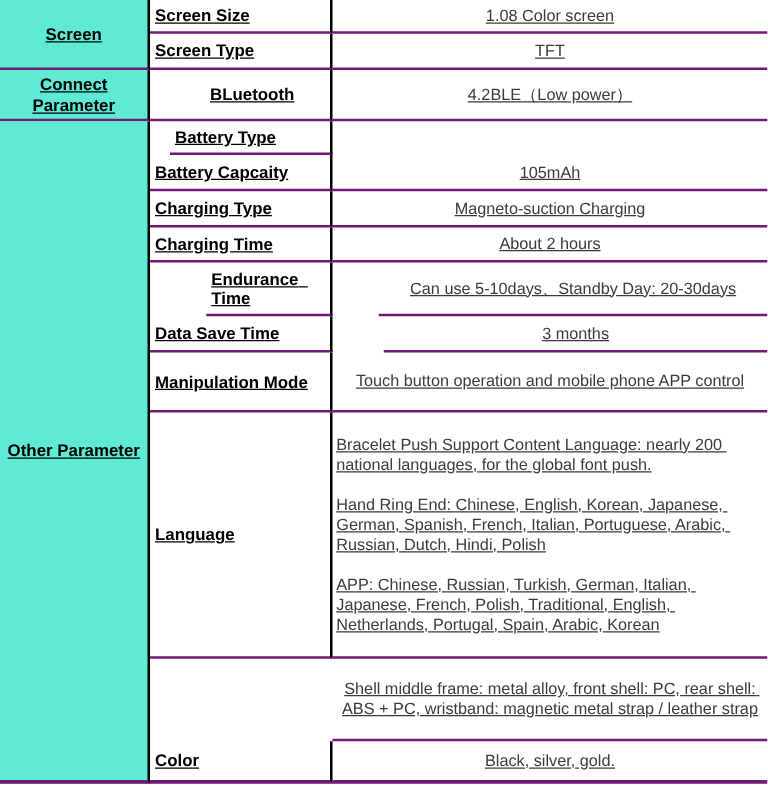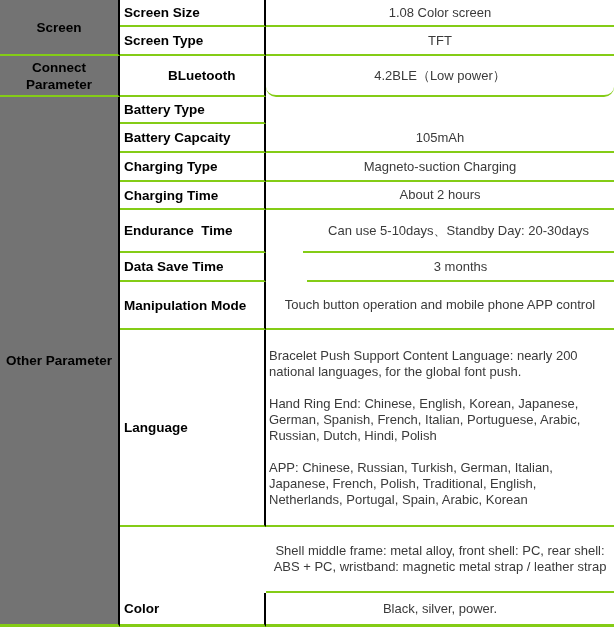--- a/index.html
+++ b/index.html
@@ -10,30 +10,31 @@
     overflow: hidden;
   }
   .spec-table {
     display: grid;
     width: 614px;
     grid-template-columns: 120px 146px 348px;
     grid-template-rows: 27px 29px 41px 27px 29px 29px 28px 43px 29px 48px 197px 66px 34px;
     background: #ffffff;
   }
   .cell {
-    border-bottom: 2px solid #84cc16;
+    border-bottom: 2px solid #701a75;
     display: flex;
     align-items: center;
     white-space: pre-wrap;
     overflow: hidden;
+    text-decoration: underline;
   }
   .section {
     grid-column: 1;
     border-right: 2px solid #000000;
-    background: #737373;
+    background: #5eead4;
     justify-content: center;
     text-align: center;
     font-weight: bold;
     font-size: 13.5px;
     line-height: 17px;
     color: #000000;
   }
   .param {
     grid-column: 2;
     border-right: 2px solid #000000;
@@ -68,47 +69,47 @@
 Parameter</div>
   <div class="cell section last" style="grid-row: 4 / span 10;">Other Parameter</div>
 
   <div class="cell param" style="grid-row: 1;">Screen Size</div>
   <div class="cell value" style="grid-row: 1;">1.08 Color screen</div>
 
   <div class="cell param" style="grid-row: 2;">Screen Type</div>
   <div class="cell value" style="grid-row: 2;">TFT</div>
 
   <div class="cell param" style="grid-row: 3; padding-left: 48px;">BLuetooth</div>
-  <div class="cell value" style="grid-row: 3; border-radius: 10px;">4.2BLE（Low power）</div>
+  <div class="cell value" style="grid-row: 3;">4.2BLE（Low power）</div>
 
-  <div class="cell param" style="grid-row: 4;">Battery Type</div>
+  <div class="cell param" style="grid-row: 4; margin-left: 16px;">Battery Type</div>
 
   <div class="cell param" style="grid-row: 5;">Battery Capcaity</div>
   <div class="cell value" style="grid-row: 5;">105mAh</div>
 
   <div class="cell param" style="grid-row: 6;">Charging Type</div>
   <div class="cell value" style="grid-row: 6;">Magneto-suction Charging</div>
 
   <div class="cell param" style="grid-row: 7;">Charging Time</div>
   <div class="cell value" style="grid-row: 7; text-align: center;">About 2 hours</div>
 
-  <div class="cell param" style="grid-row: 8;">Endurance  Time</div>
+  <div class="cell param" style="grid-row: 8; margin-left: 45px;">Endurance  Time</div>
   <div class="cell value" style="grid-row: 8; margin-left: 37px;">Can use 5-10days、Standby Day: 20-30days</div>
 
   <div class="cell param" style="grid-row: 9;">Data Save Time</div>
   <div class="cell value" style="grid-row: 9; margin-left: 41px;">3 months</div>
 
   <div class="cell param" style="grid-row: 10;">Manipulation Mode</div>
   <div class="cell value" style="grid-row: 10;">Touch button operation and mobile phone APP control</div>
 
   <div class="cell param" style="grid-row: 11;">Language</div>
   <div class="cell value left" style="grid-row: 11;">Bracelet Push Support Content Language: nearly 200 national languages, for the global font push.
 
 Hand Ring End: Chinese, English, Korean, Japanese, German, Spanish, French, Italian, Portuguese, Arabic, Russian, Dutch, Hindi, Polish
 
 APP: Chinese, Russian, Turkish, German, Italian, Japanese, French, Polish, Traditional, English, Netherlands, Portugal, Spain, Arabic, Korean</div>
 
   <div class="cell value" style="grid-row: 12;">Shell middle frame: metal alloy, front shell: PC, rear shell: ABS + PC, wristband: magnetic metal strap / leather strap</div>
 
   <div class="cell param last" style="grid-row: 13;">Color</div>
-  <div class="cell value last" style="grid-row: 13;">Black, silver, power.</div>
+  <div class="cell value last" style="grid-row: 13;">Black, silver, gold.</div>
 
 </div>
 
 </body></html>

